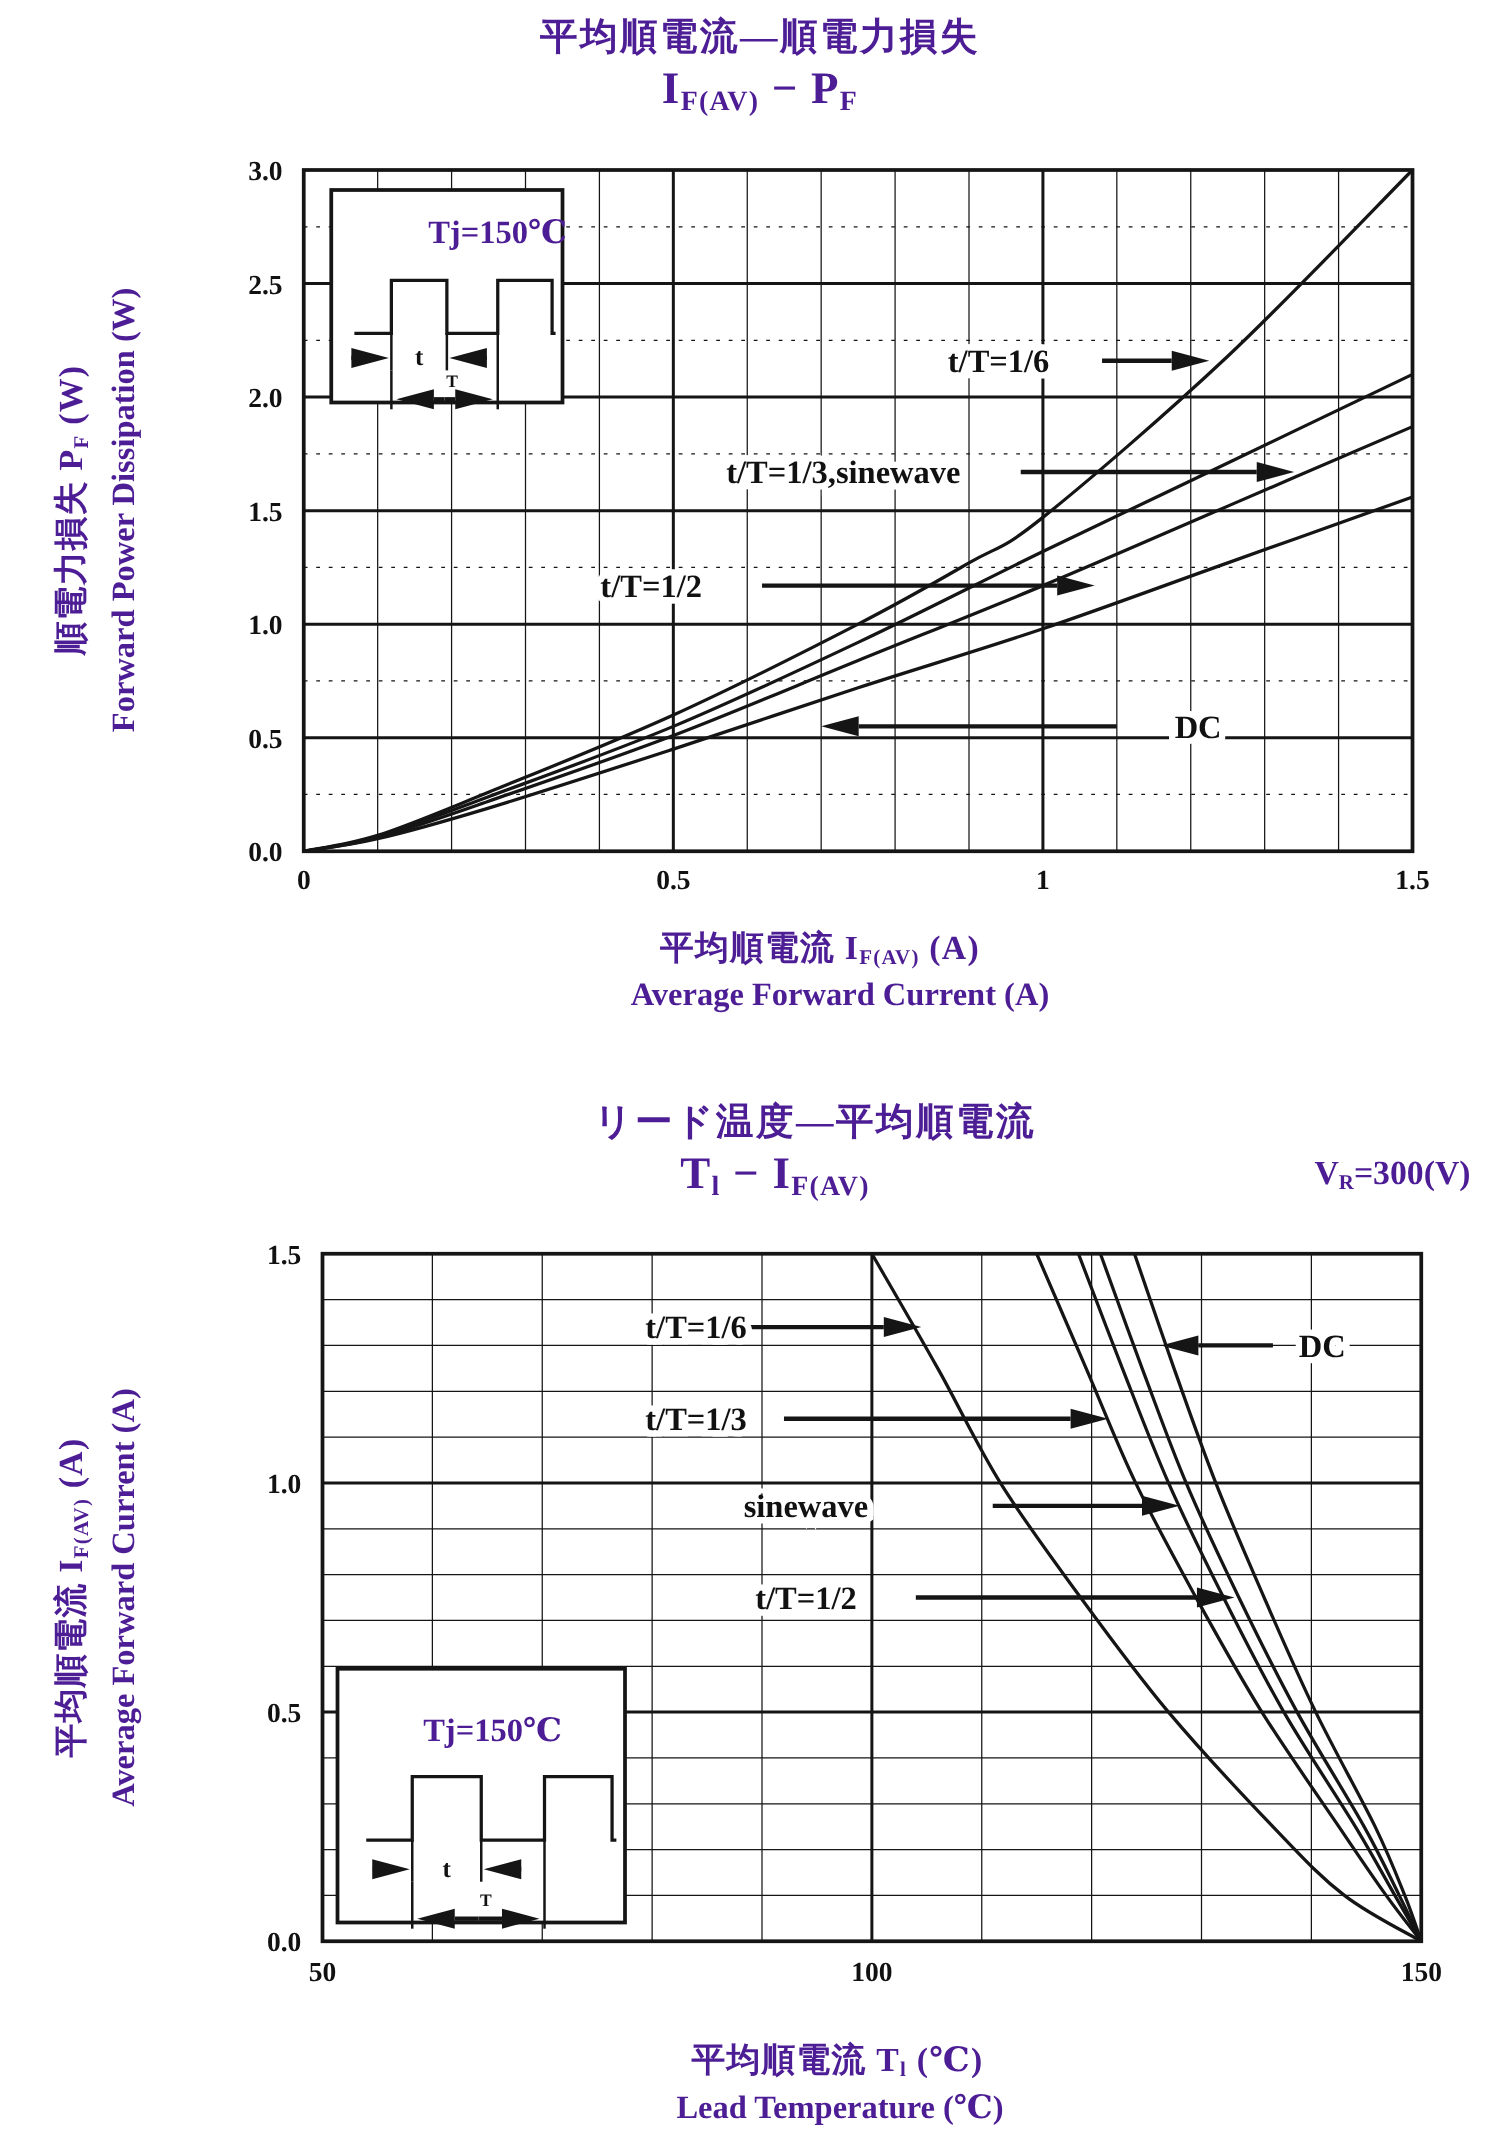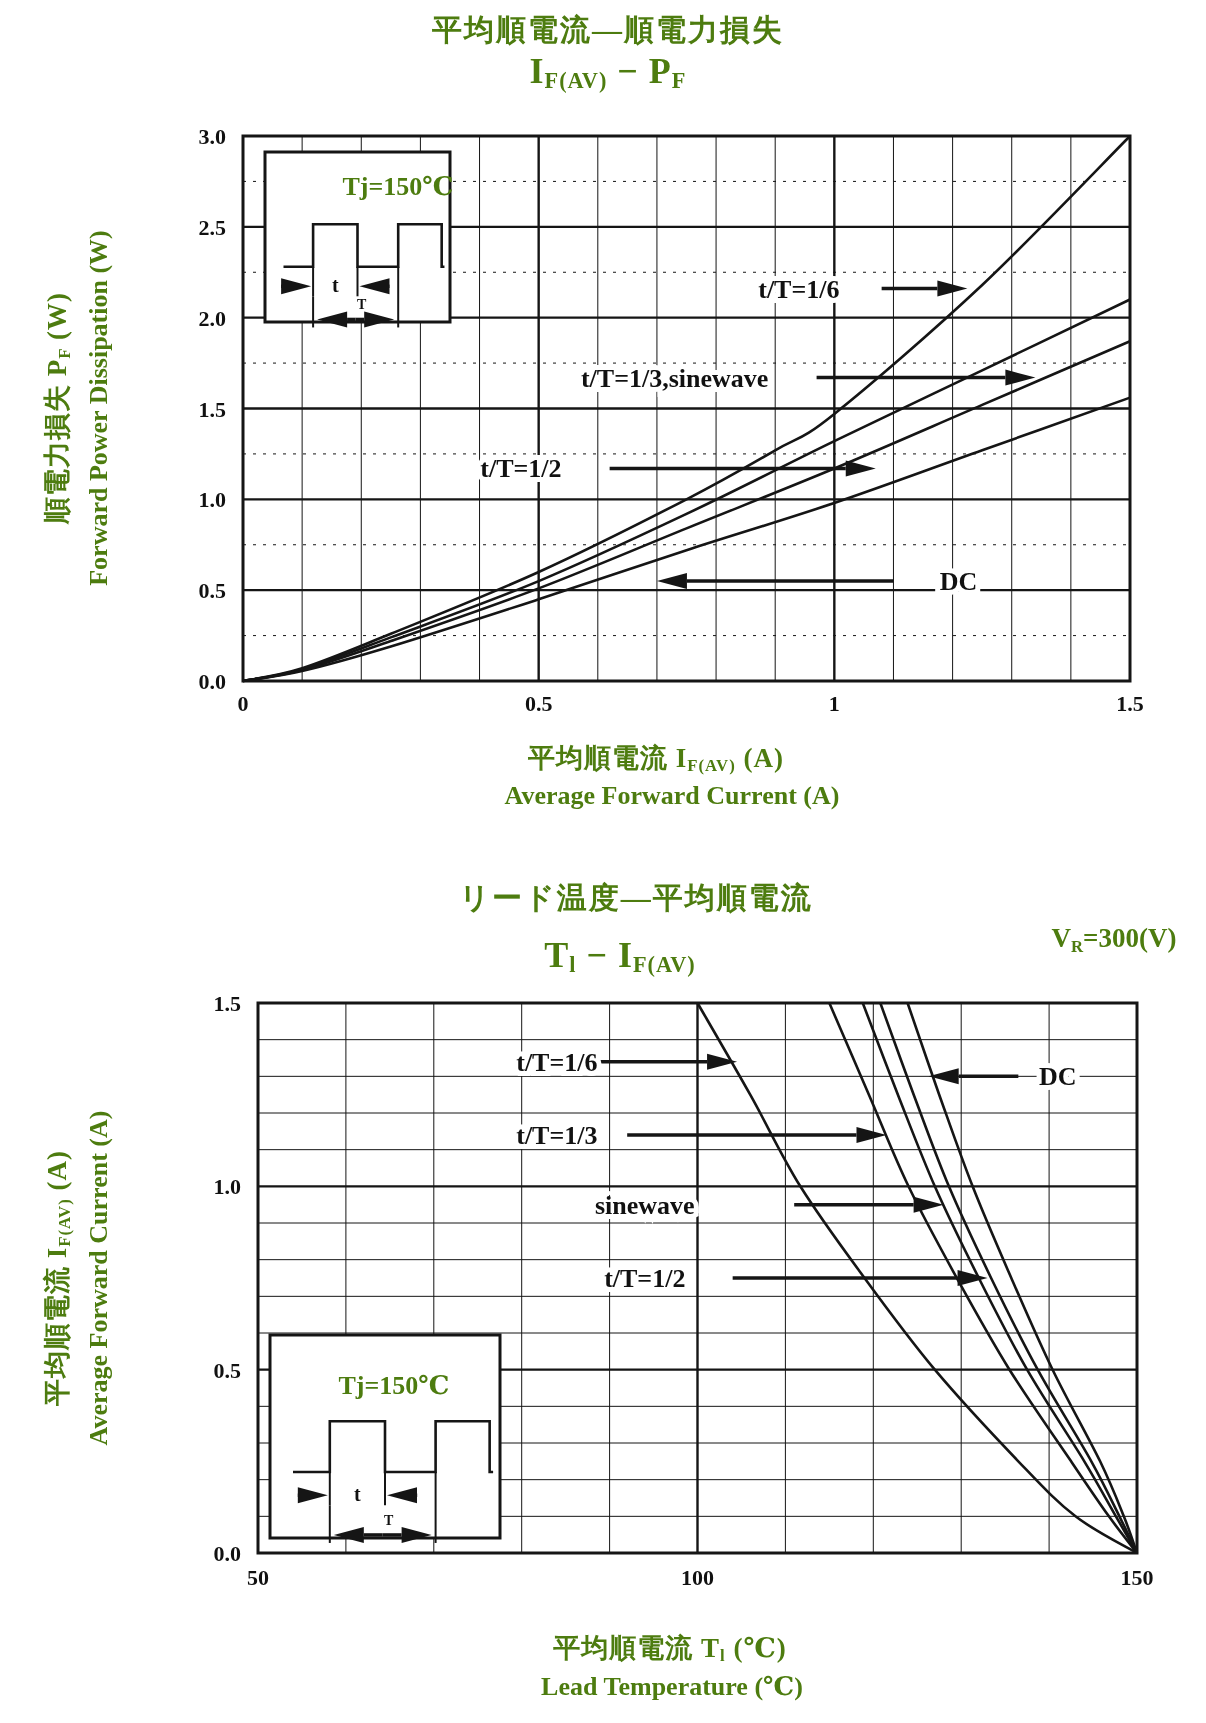--- a/index.html
+++ b/index.html
@@ -1,17 +1,17 @@
 <!DOCTYPE html>
 <html><head>
 <meta charset="utf-8">
 <style>
   html,body{margin:0;padding:0;background:#fff;}
   #page{position:relative;width:1196px;height:1723px;background:#fff;overflow:hidden;
-        font-family:"Liberation Serif","DejaVu Serif",serif;color:#4d7c0f;}
+        font-family:"Liberation Serif","DejaVu Serif",serif;color:#4c1d95;}
   .abs{position:absolute;white-space:nowrap;}
   .ctr{transform:translate(-50%,-50%);}
   .rot{transform:translate(-50%,-50%) rotate(-90deg);}
   .t-ja{font-size:30px;font-weight:bold;letter-spacing:2px;}
   .t-formula{font-size:36px;font-weight:bold;letter-spacing:1px;}
   .ax-ja{font-size:27px;font-weight:bold;letter-spacing:1px;}
   .ax-en{font-size:26px;font-weight:bold;}
   .vr{font-size:27px;font-weight:bold;}
   .inset-title{font-size:26px;font-weight:bold;margin-left:32px;}
   sub,.sub{font-size:0.62em;vertical-align:-0.25em;font-weight:bold;}
@@ -117,22 +117,22 @@
     </svg>
 
   <div class="abs rot ax-ja" style="left:57px;top:408px;"><span>順電力損失 P</span><span class="sub">F</span><span> (W)</span></div>
   <div class="abs rot ax-en" style="left:99px;top:408px;">Forward Power Dissipation (W)</div>
 
   <div class="abs ctr ax-ja" style="left:656px;top:758px;"><span>平均順電流 I</span><span class="sub">F(AV)</span><span> (A)</span></div>
   <div class="abs ctr ax-en" style="left:672px;top:796px;">Average Forward Current (A)</div>
 
   <div class="abs ctr inset-title" style="left:366px;top:186px;">Tj=150℃</div>
 
-  <div class="abs ctr t-ja" style="left:636px;top:898px;">リード温度—平均順電流</div>
-  <div class="abs ctr t-formula" style="left:620px;top:940px;margin-top:16px;"><span>T</span><span class="sub">l</span><span>  −  </span><span>I</span><span class="sub">F(AV)</span></div>
+  <div class="abs ctr t-ja" style="left:652px;top:898px;">リード温度—平均順電流</div>
+  <div class="abs ctr t-formula" style="left:620px;top:940px;"><span>T</span><span class="sub">l</span><span>  −  </span><span>I</span><span class="sub">F(AV)</span></div>
   <div class="abs ctr vr" style="left:1114px;top:940px;"><span>V</span><span class="sub">R</span><span>=300(V)</span></div>
 
   <svg id="svg-c2" width="1206" height="1723" viewBox="0 0 1206 1723">
       <rect x="258" y="1003" width="879" height="550" fill="#fff"></rect>
       <g>
         <line x1="345.9" y1="1003" x2="345.9" y2="1553" stroke="#151515" stroke-width="1"></line>
         <line x1="433.8" y1="1003" x2="433.8" y2="1553" stroke="#151515" stroke-width="1"></line>
         <line x1="521.7" y1="1003" x2="521.7" y2="1553" stroke="#151515" stroke-width="1"></line>
         <line x1="609.6" y1="1003" x2="609.6" y2="1553" stroke="#151515" stroke-width="1"></line>
         <line x1="697.5" y1="1003" x2="697.5" y2="1553" stroke="#151515" stroke-width="2.4"></line>

